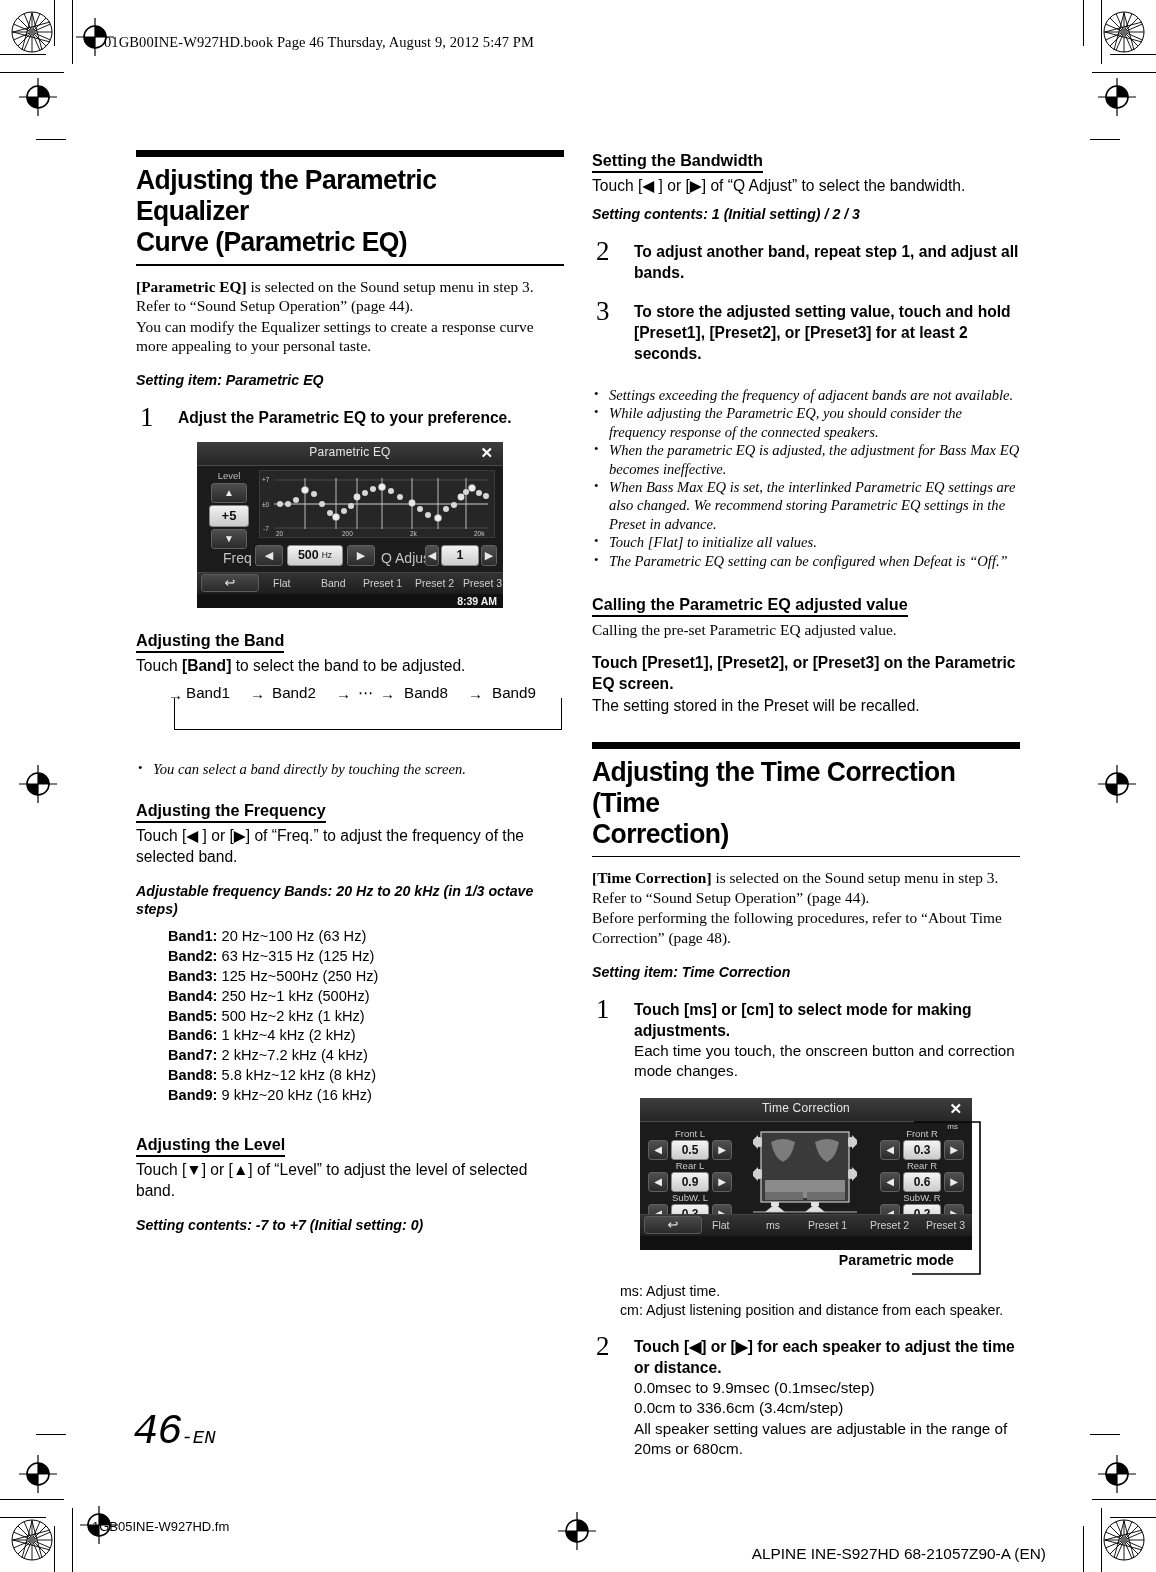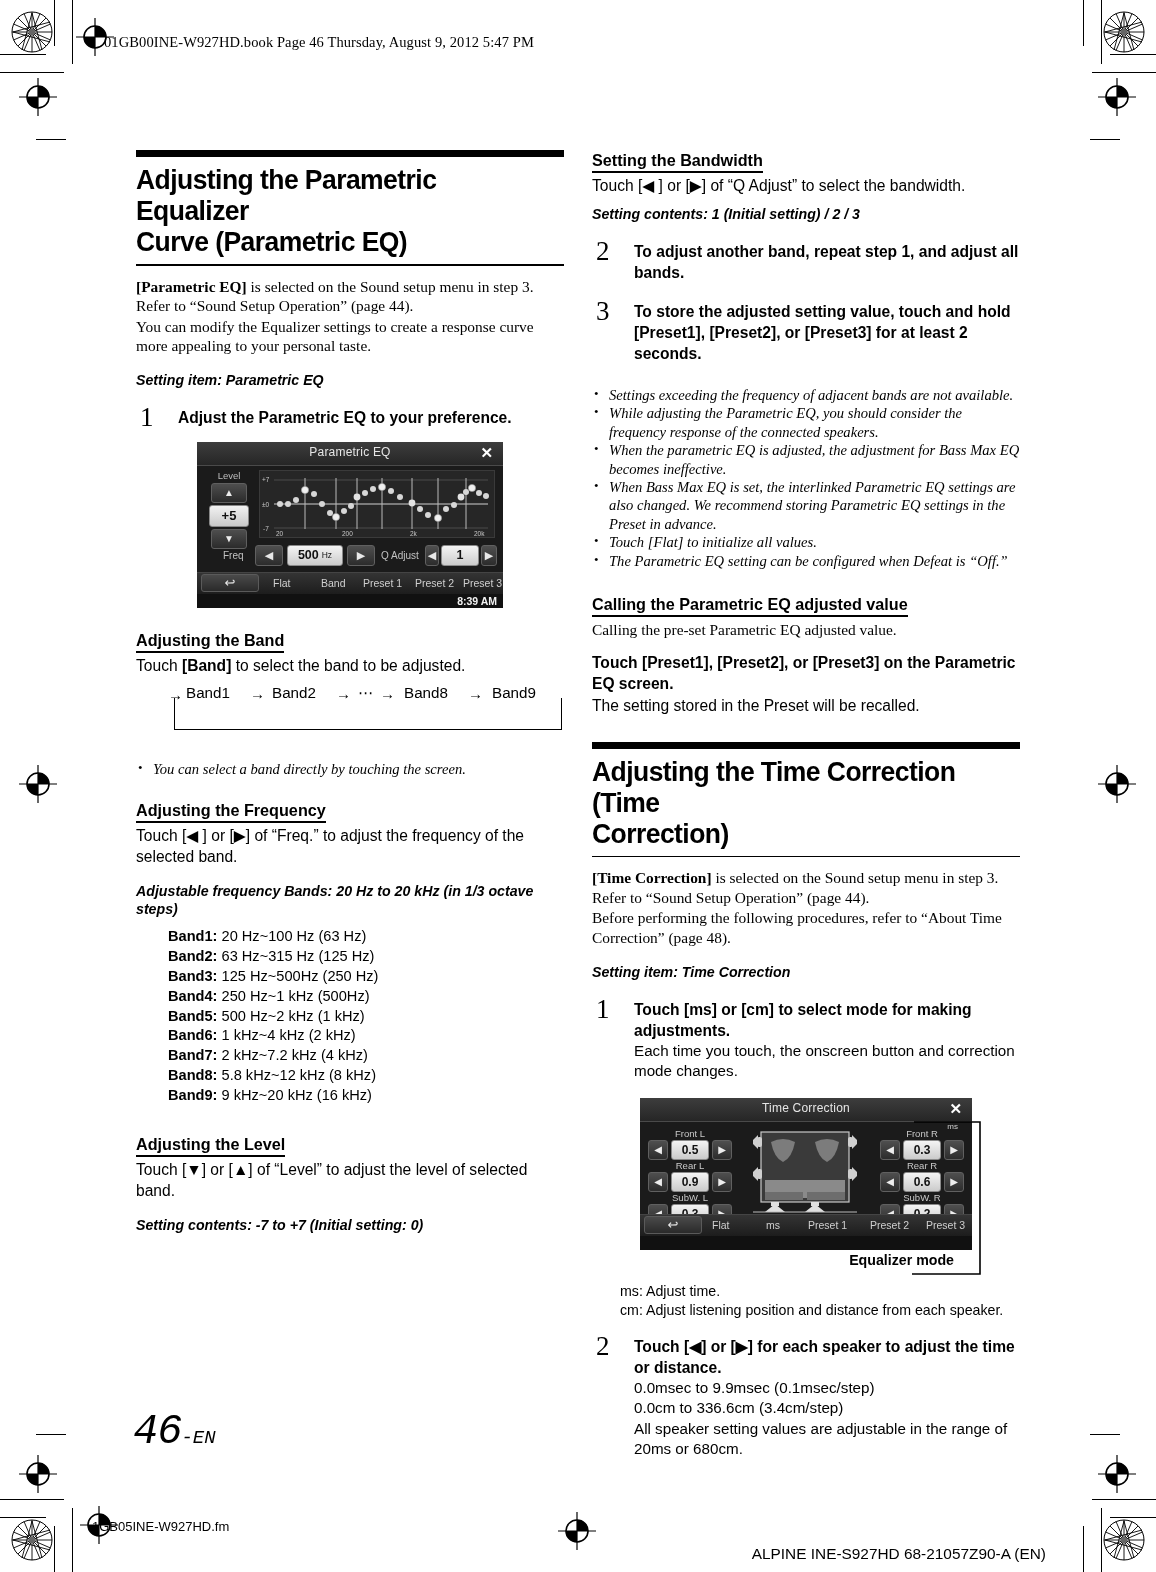--- a/index.html
+++ b/index.html
@@ -219,21 +219,21 @@
     font-size:13px; font-weight:bold; color:#111;
   }
   .eq-graph {
     position:absolute; left:62px; top:28px; width:236px; height:68px;
     background:#242424; border:1px solid #3a3a3a;
   }
   .eq-graph svg { display:block; }
   .eq-row {
     position:absolute; left:0; right:0; top:102px; height:24px;
   }
-  .eq-row .lab { position:absolute; font-size:10px; color:#c2c2c2; top:6px; }
+  .eq-row .lab { position:absolute; font-size:14px; color:#c2c2c2; top:6px; }
   .eq-arrow {
     position:absolute; top:1px; width:28px; height:21px;
     background:linear-gradient(#4f4f4f,#2c2c2c);
     border:1px solid #606060; border-radius:3px;
     display:flex; align-items:center; justify-content:center;
     font-size:11px; color:#e8e8e8;
   }
   .eq-field {
     position:absolute; top:1px; height:21px;
     background:linear-gradient(#f4f4f4,#cccccc);
@@ -770,21 +770,21 @@
       <div class="scr-back">↩</div>
       <div class="scr-footstrip"></div>
     </div>
 
     <svg style="position:absolute; left:0; top:0; width:428px; height:200px; pointer-events:none;">
       <path d="M322 24 L388 24 L388 176 L320 176" fill="none" stroke="#000" stroke-width="1.6"></path>
     </svg>
   </div>
 
   <div style="position:relative; height:22px;">
-    <div class="callout-label" style="right:66px; top:2px;">Equalizer mode</div>
+    <div class="callout-label" style="right:66px; top:2px;">Parametric mode</div>
   </div>
 
   <p class="body-sans small" style="margin:10px 0 0 28px;">ms: Adjust time.</p>
   <p class="body-sans small" style="margin:0 0 0 28px;">cm: Adjust listening position and distance from each speaker.</p>
 
   <div class="step" style="margin-top:16px;">
     <div class="num">2</div>
     <p class="stitle">Touch [◀] or  [▶] for each speaker to adjust the time or distance.</p>
     <p class="sbody">0.0msec to 9.9msec (0.1msec/step)</p>
     <p class="sbody">0.0cm to 336.6cm (3.4cm/step)</p>

